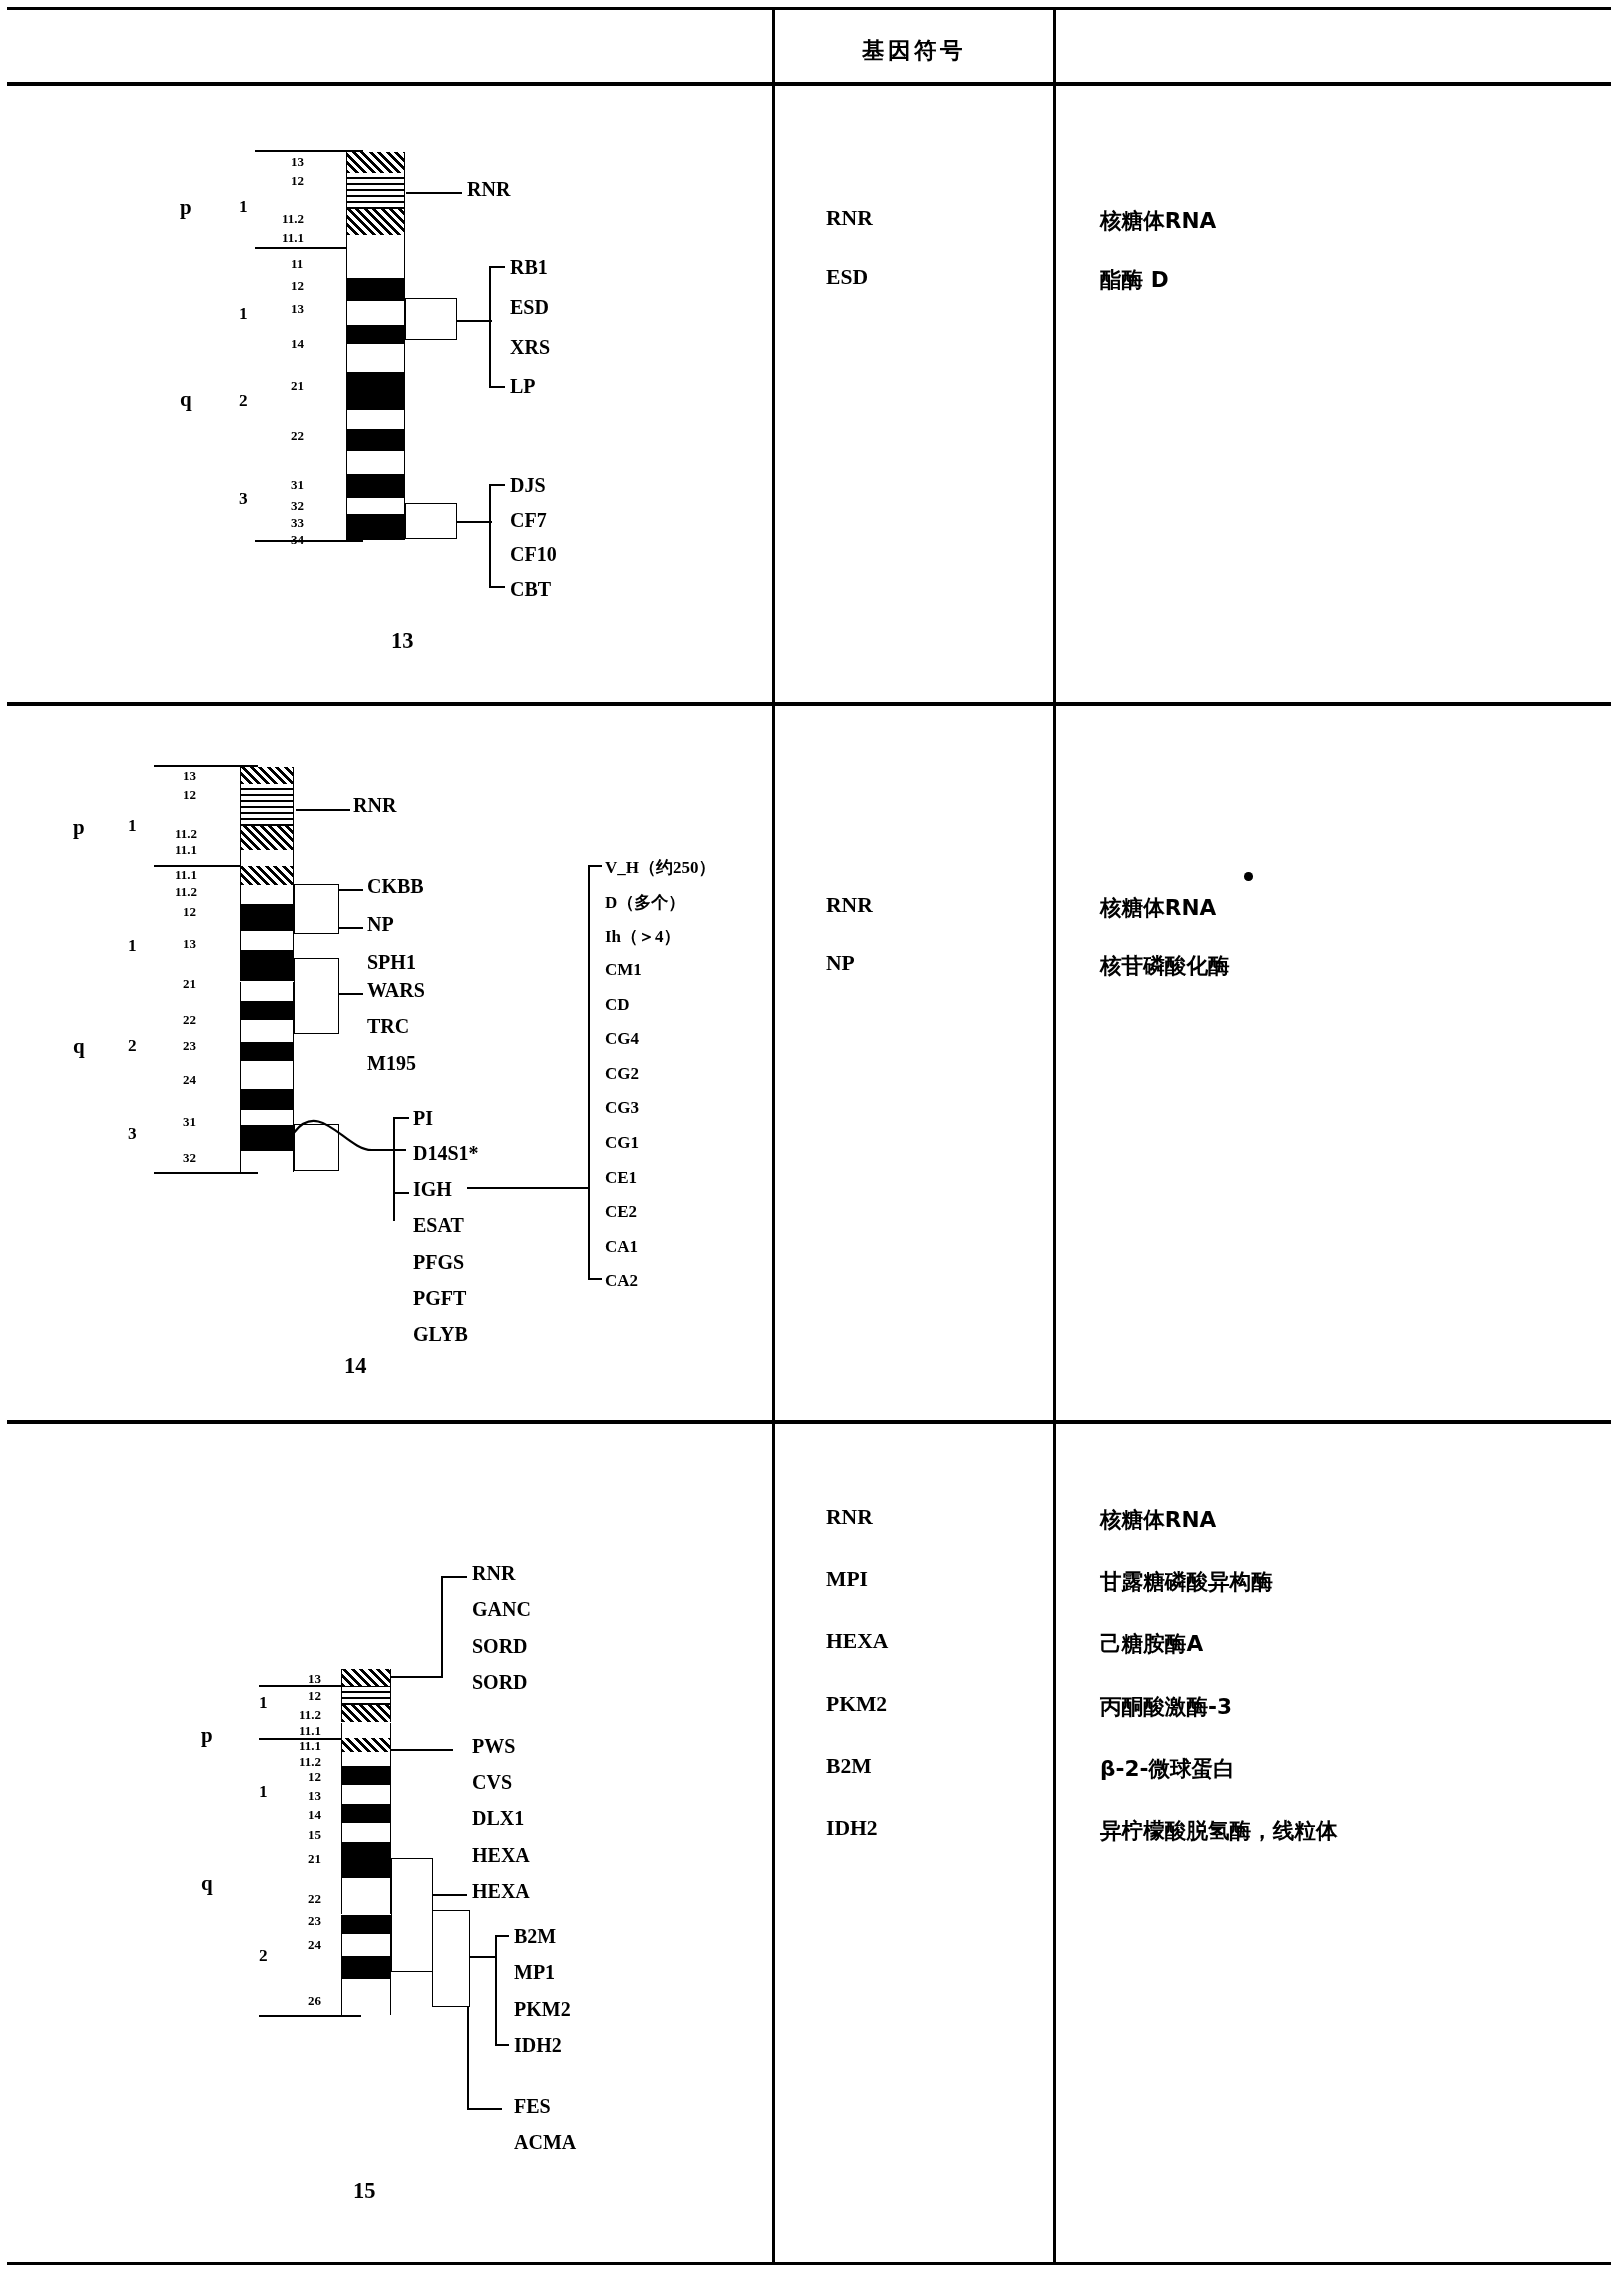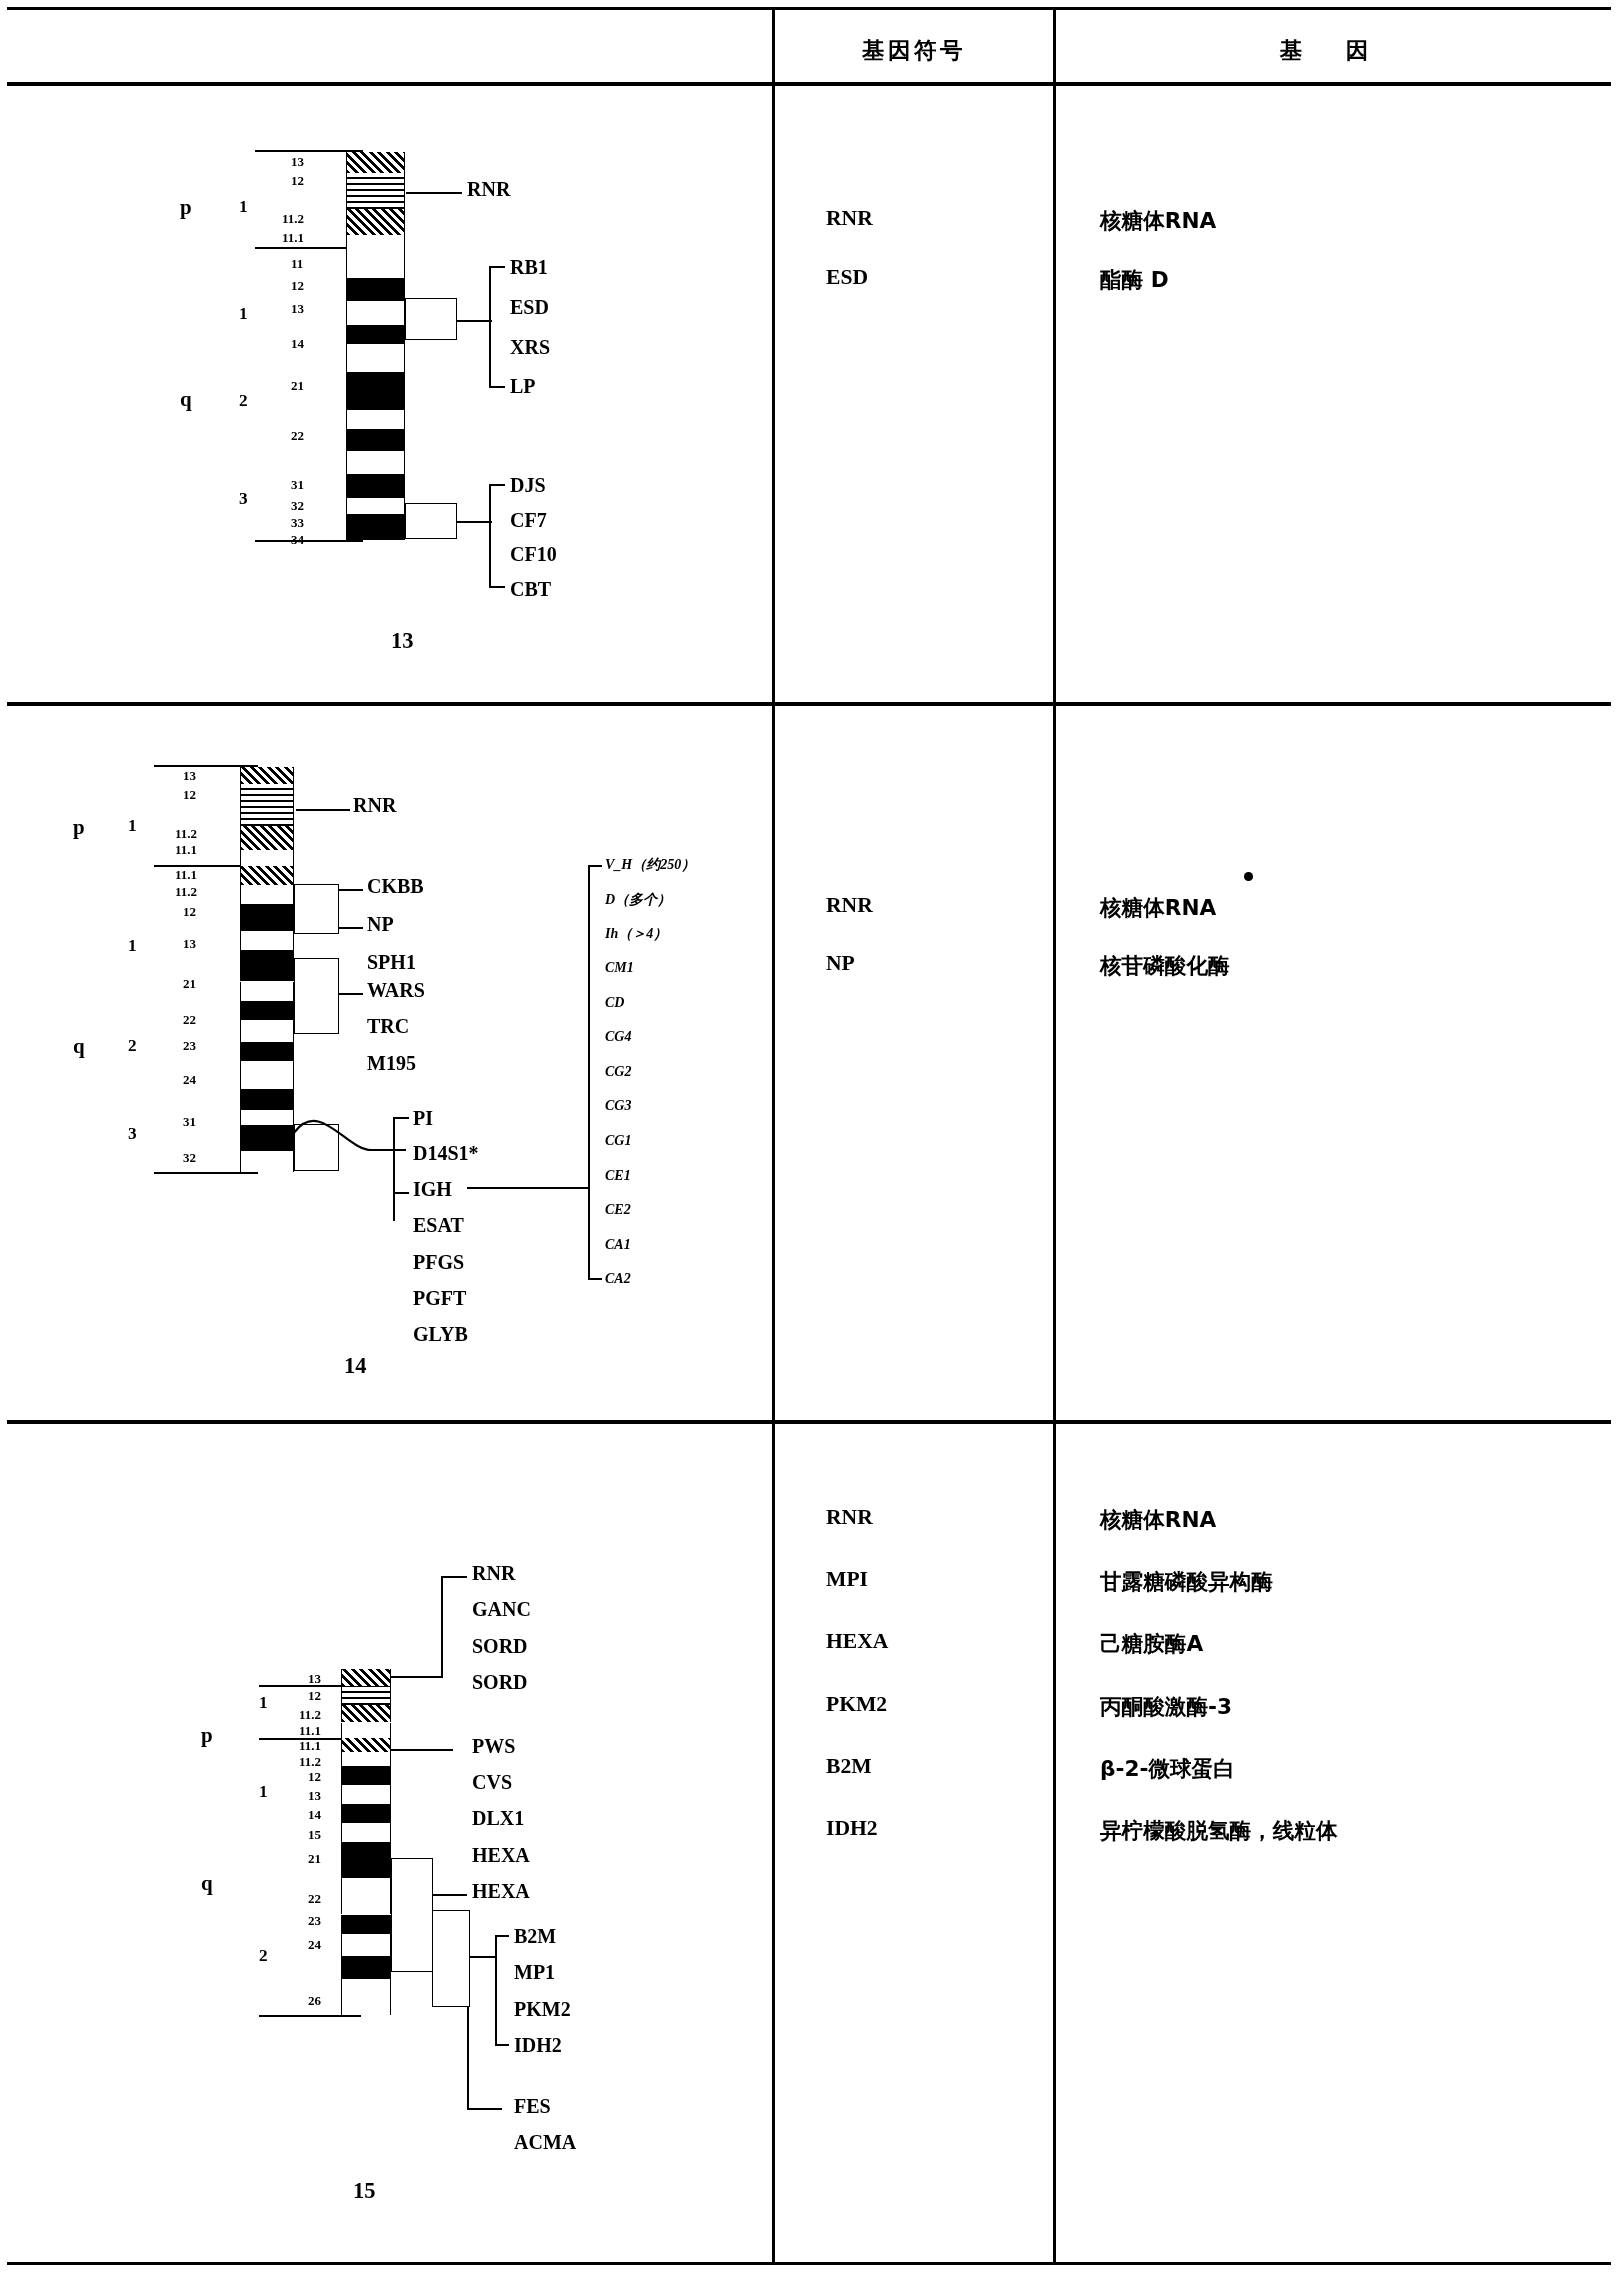--- a/index.html
+++ b/index.html
@@ -16,42 +16,41 @@
   .band{position:absolute;border-left:1.7px solid #000;border-right:1.7px solid #000;box-sizing:border-box;}
   .b-white{background:#fff;}
   .b-black{background:#000;}
   .b-hatch{background:repeating-linear-gradient(45deg,#000 0 2.6px,#fff 2.6px 6px);}
   .b-stripe{background:repeating-linear-gradient(0deg,#000 0 1.7px,#fff 1.7px 6px);}
   .tick{position:absolute;background:#000;height:1.7px;}
   .lbl{position:absolute;font-size:13px;font-weight:bold;font-family:"Liberation Serif",serif;}
   .arm{position:absolute;font-size:21px;font-weight:bold;}
   .num{position:absolute;font-size:17.3px;font-weight:bold;}
   .gene{position:absolute;font-size:20px;font-weight:bold;}
-  .gsm{position:absolute;font-size:14px;font-weight:bold;font-style:italic;}
+  .gsm{position:absolute;font-size:17px;font-weight:bold;}
   .chname{position:absolute;font-size:22.5px;font-weight:bold;}
   .lead{position:absolute;background:#000;height:1.7px;}
   .leadv{position:absolute;background:#000;width:1.7px;}
   .box{position:absolute;border:1.7px solid #000;box-sizing:border-box;background:#fff;}
 </style>
 </head>
 <body>
 
 <div class="page">
 
   <div class="hline" style="left:7px;top:7px;width:1604px;height:2.6px;"></div>
   <div class="hline" style="left:7px;top:82px;width:1604px;height:4.3px;"></div>
   <div class="hline" style="left:7px;top:702px;width:1604px;height:3.5px;"></div>
   <div class="hline" style="left:7px;top:1420px;width:1604px;height:3.5px;"></div>
   <div class="hline" style="left:7px;top:2262px;width:1604px;height:2.6px;"></div>
 
   <div class="vline" style="left:772px;top:7px;width:2.6px;height:2258px;"></div>
   <div class="vline" style="left:1053px;top:7px;width:2.6px;height:2258px;"></div>
 
   <div class="hdr" style="left:775px;top:35px;width:278px;letter-spacing:3.5px;">基因符号</div>
-  <div class="hdr" style="left:1056px;top:35px;width:555px;letter-spacing:19px;">基  因</div>
 
   <div>
 
     <div class="tick" style="left:255px;top:150px;width:108px;"></div>
     <div class="tick" style="left:255px;top:247px;width:108px;"></div>
     <div class="tick" style="left:255px;top:540px;width:108px;"></div>
 
     <div class="band b-hatch" style="left:346px;top:152px;width:59px;height:21px;"></div>
     <div class="band b-stripe" style="left:346px;top:173px;width:59px;height:36px;"></div>
     <div class="band b-hatch" style="left:346px;top:209px;width:59px;height:26px;"></div>

